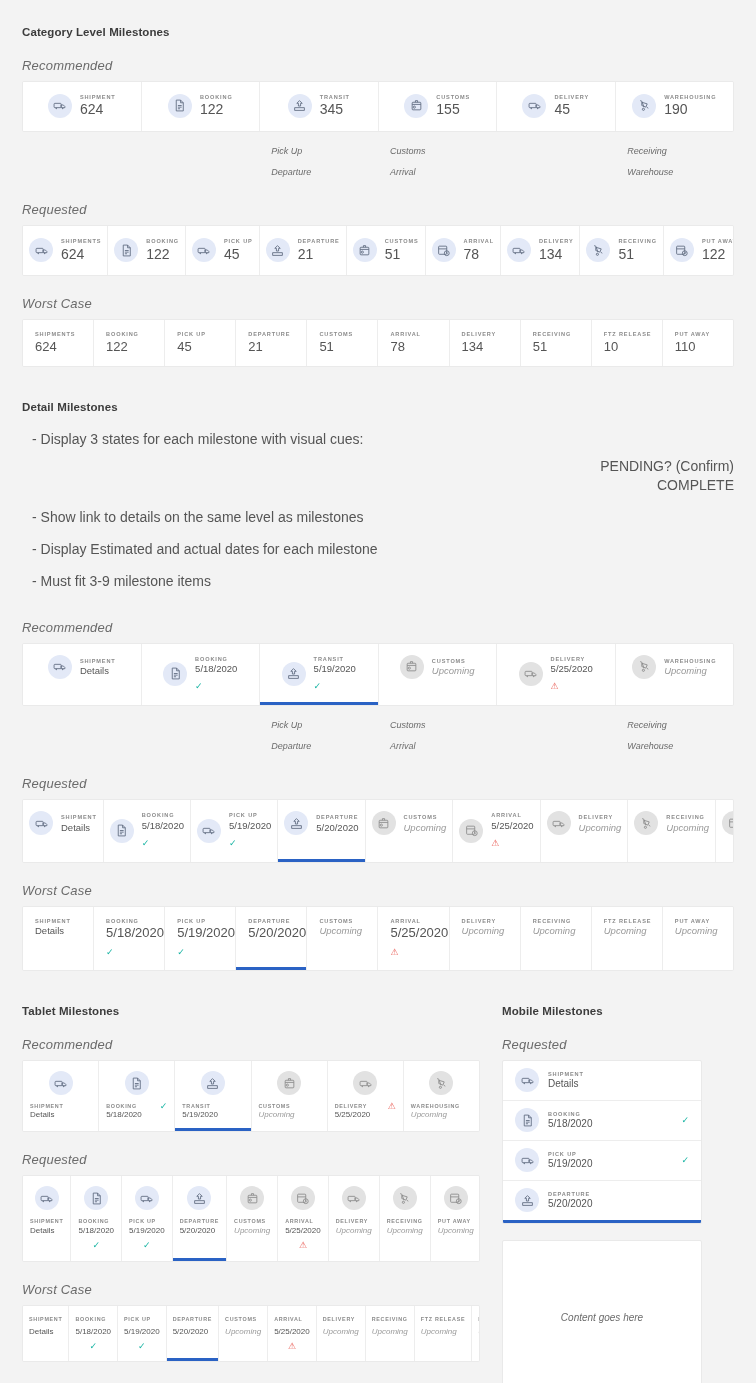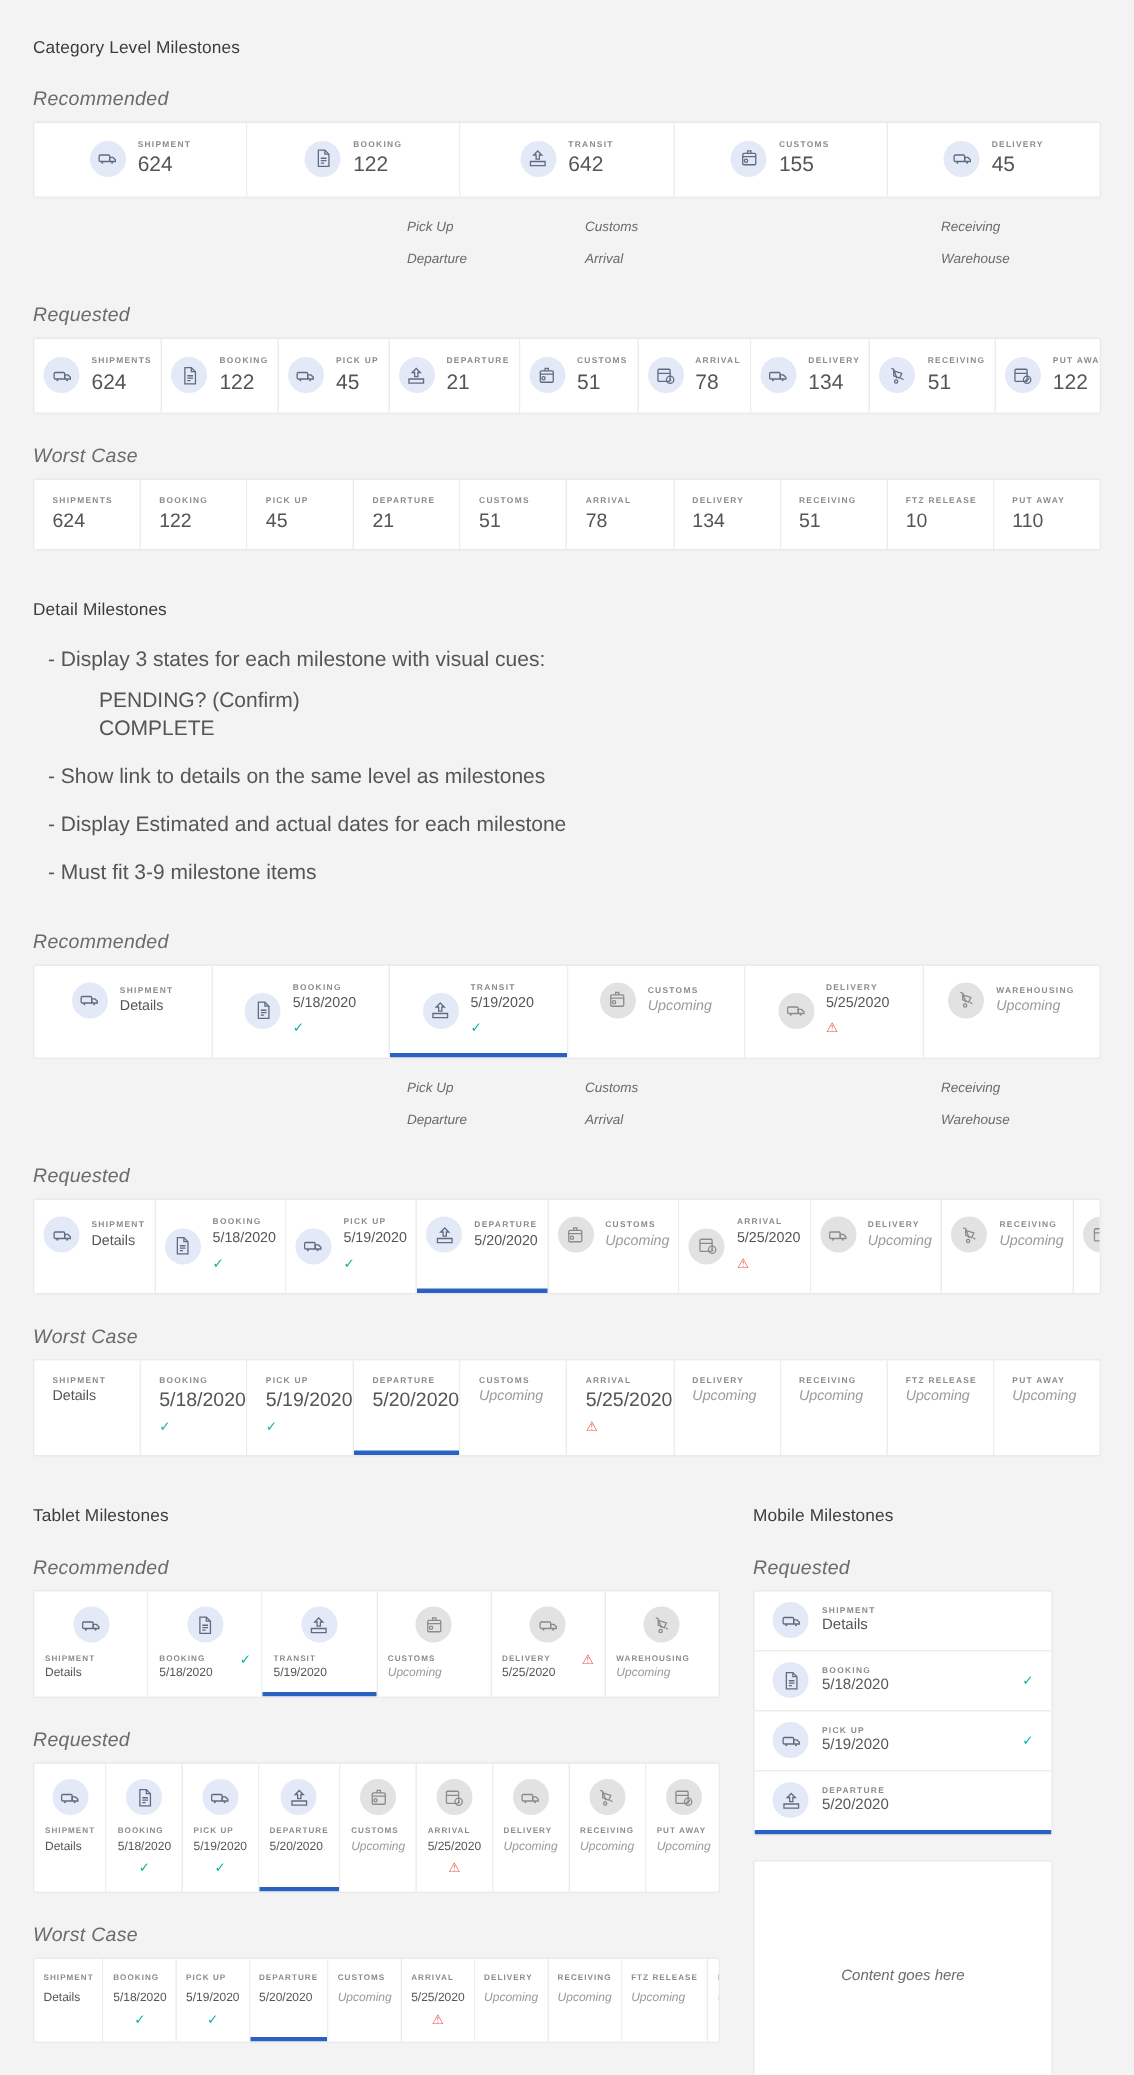--- a/index.html
+++ b/index.html
@@ -7,21 +7,21 @@
     width: 756px;
     background: #f3f3f3;
     font-family: "Liberation Sans", sans-serif;
     color: #4a4a4a;
     -webkit-font-smoothing: antialiased;
   }
   body { width: 756px; min-height: 1383px; position: relative; padding-bottom: 28px; }
 
   .section-title {
     font-size: 11.5px;
-    font-weight: normal;
+    font-weight: bold;
     color: #3c3c3c;
     letter-spacing: .1px;
   }
   .group-label {
     font-size: 13px;
     font-style: italic;
     color: #6b6b6b;
     letter-spacing: .2px;
   }
 
@@ -84,21 +84,21 @@
   .t-cell .val.small { font-size: 9.5px; }
 
   
   .sublabels { display: flex; margin-top: 9px; }
   .sub-col { flex: 1 1 0; padding-left: 12px; }
   .sub-col div { font-size: 9px; font-style: italic; color: #6b6b6b; line-height: 2.3; }
 
   
   .notes { font-size: 14px; color: #555; line-height: 1.45; }
   .notes .bullet { margin: 0 0 12px 10px; }
-  .notes .states { margin: -4px 0 12px 44px; line-height: 1.35; }
+  .notes .states { margin: -4px 0 12px 44px; line-height: 1.35; text-align: right; }
 
   
   .tb-cell { padding: 10px 7px 11px; }
   .tb-top { display: flex; justify-content: center; margin-bottom: 7px; }
   .tb-bot { display: flex; align-items: flex-start; justify-content: space-between; gap: 4px; }
   .tb-bot .lbl { font-size: 5.4px; letter-spacing: .7px; }
   .tb-bot .val { font-size: 8px; }
   .tb-cell.stack .tb-bot { flex-direction: column; align-items: flex-start; }
   .tb-cell.stack .chk-row { width: 100%; display: flex; justify-content: center; margin-top: 1px; }
 
@@ -183,21 +183,21 @@
       <div class="mscell">
         <div class="d-cell">
           <span class="ico">
             <svg viewBox="0 0 24 24" fill="none" stroke="currentColor" stroke-width="1.6">
               <path d="M12 3l5 5h-3v5h-4V8H7z"></path>
               <path d="M3 16h18v5H3z"></path>
             </svg>
           </span>
           <div class="d-txt">
             <div class="lbl">TRANSIT</div>
-            <div class="val">642</div>
+            <div class="val">345</div>
           </div>
         </div>
         <div class="underline"></div>
       </div>
       <div class="mscell">
         <div class="d-cell">
           <span class="ico">
             <svg viewBox="0 0 24 24" fill="none" stroke="currentColor" stroke-width="1.6">
               <rect x="4" y="6" width="16" height="14" rx="1.5"></rect>
               <path d="M4 10h16"></path>
@@ -218,20 +218,37 @@
             <svg viewBox="0 0 24 24" fill="none" stroke="currentColor" stroke-width="1.6">
               <rect x="2" y="8" width="13" height="8" rx="1.5"></rect>
               <path d="M15 11h4l3 3v2h-7z"></path>
               <circle cx="6" cy="17.5" r="1.2" fill="currentColor" stroke="none"></circle>
               <circle cx="18" cy="17.5" r="1.2" fill="currentColor" stroke="none"></circle>
             </svg>
           </span>
           <div class="d-txt">
             <div class="lbl">DELIVERY</div>
             <div class="val">45</div>
+          </div>
+        </div>
+        <div class="underline"></div>
+      </div>
+      <div class="mscell">
+        <div class="d-cell">
+          <span class="ico">
+            <svg viewBox="0 0 24 24" fill="none" stroke="currentColor" stroke-width="1.6">
+              <path d="M4 3l3 1 4 11"></path>
+              <path d="M7 6l10 3-2.5 6L7 12z"></path>
+              <circle cx="10" cy="19" r="2"></circle>
+              <path d="M16 15l3 2"></path>
+            </svg>
+          </span>
+          <div class="d-txt">
+            <div class="lbl">WAREHOUSING</div>
+            <div class="val">190</div>
           </div>
         </div>
         <div class="underline"></div>
       </div>
     </div>
   <div class="sublabels" id="cat-sublabels">
       <div class="sub-col"></div>
       <div class="sub-col"></div>
       <div class="sub-col">
         <div>Pick Up</div>

